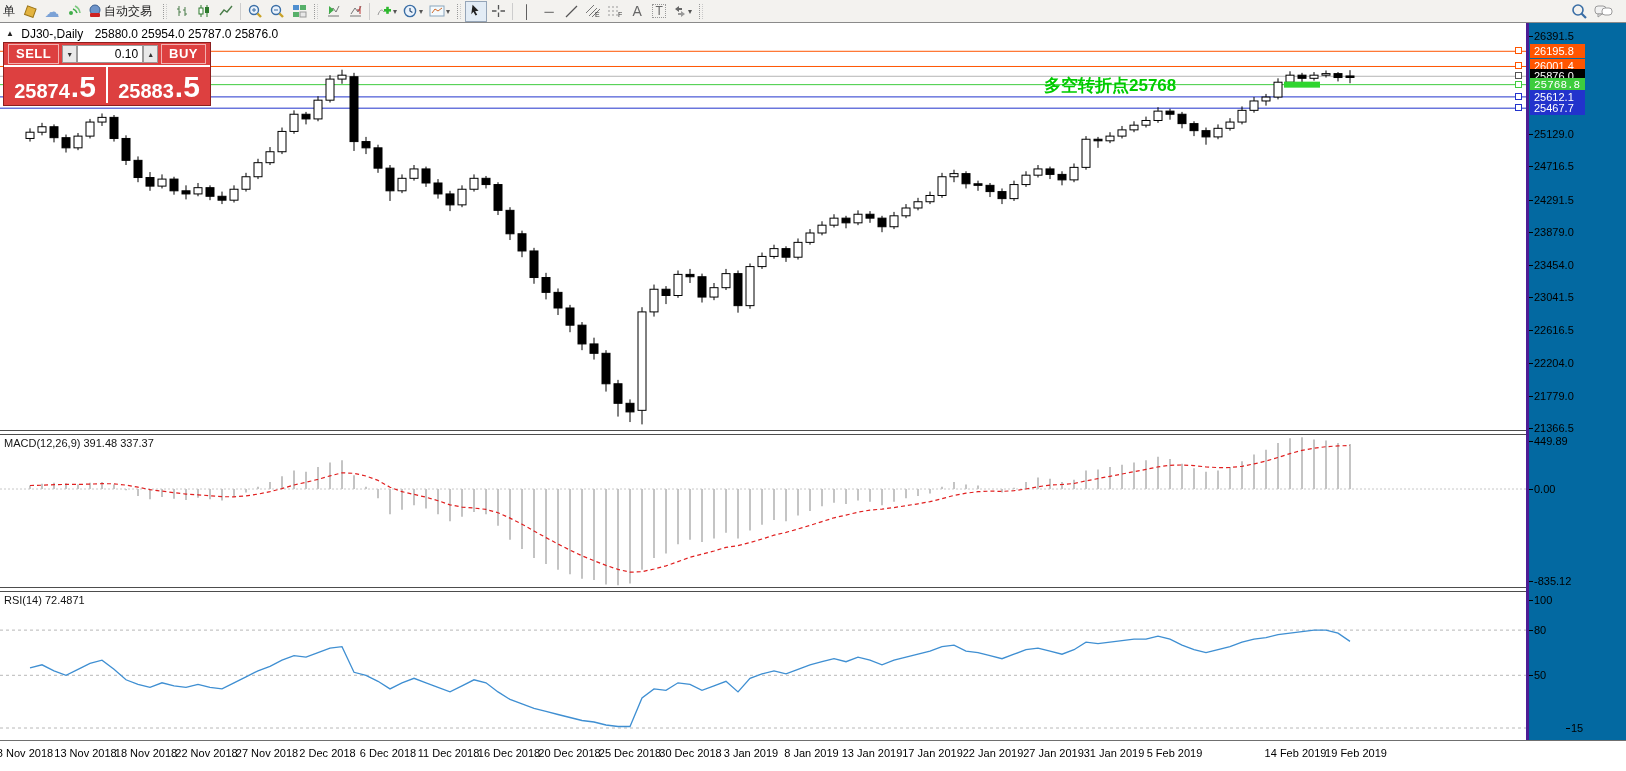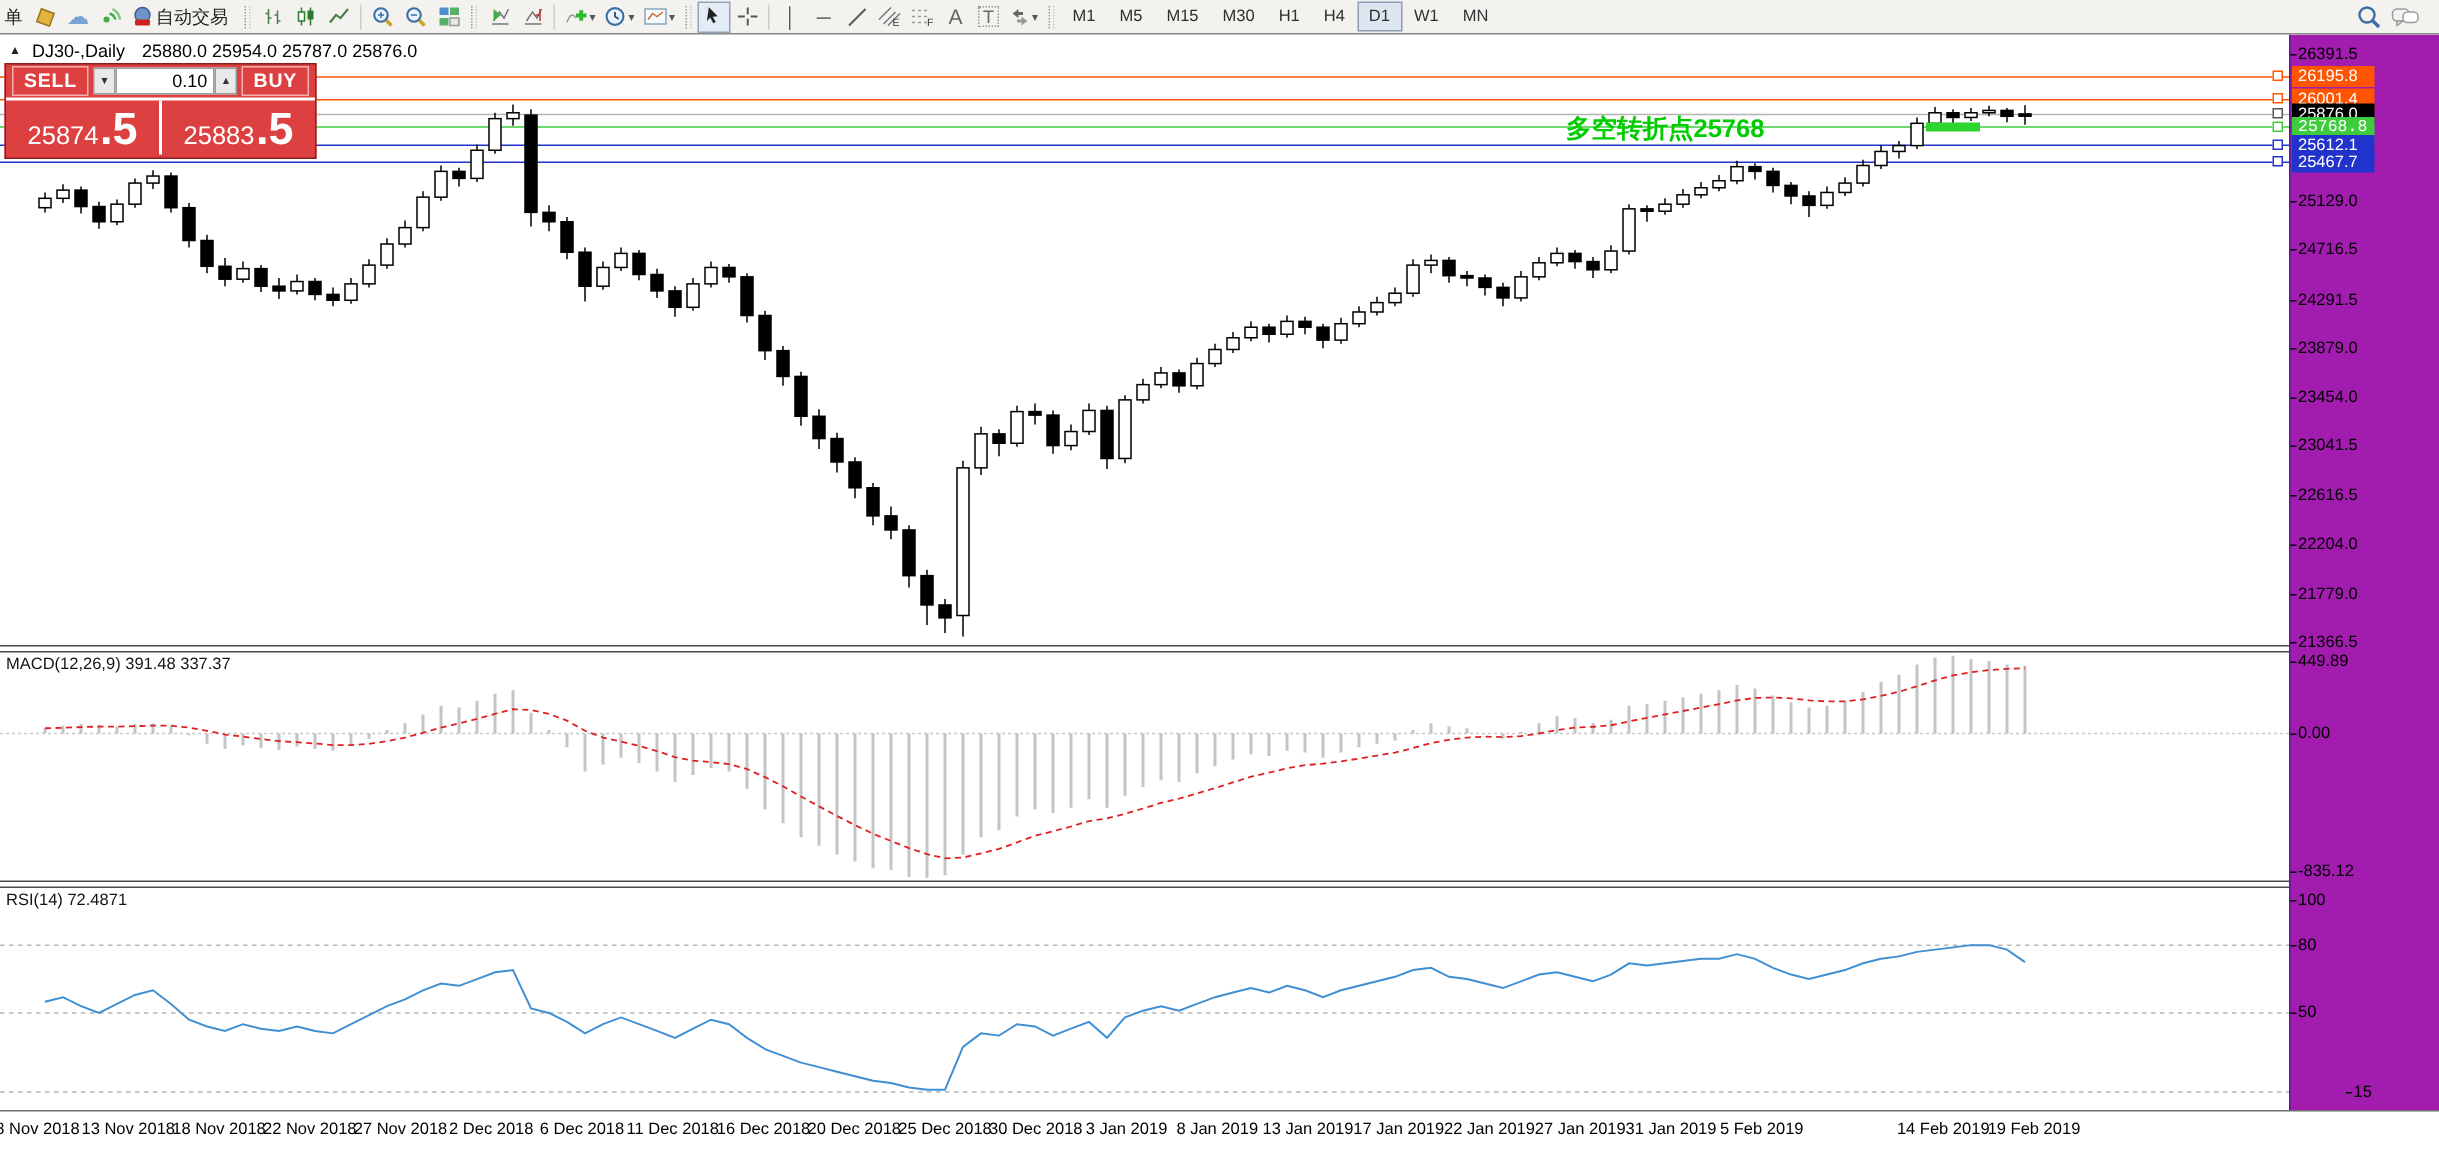--- a/index.html
+++ b/index.html
@@ -15,22 +15,22 @@
 .grip{width:4px;height:15px;margin:0 4px;border-left:1px dotted #9a9a9a;border-right:1px dotted #c9c9c9}
 .tsep{width:1px;height:17px;background:#cdcdcd;margin:0 3px}
 .dd{font-size:8px;color:#555;margin-left:1px}
 .tf{font-size:11px;color:#2e2e2e;padding:3px 7px;border:1px solid transparent}
 .tf.active{border:1px solid #8f9fb3;background:#dde6f0}
 .tb-right{margin-left:auto;display:flex;align-items:center;margin-right:8px}
 .glyph{font-size:13px;line-height:1}
 
 .chart{position:absolute;top:23px;left:0;width:1326px;height:748px;background:#fff}
 .plot{position:absolute;top:0;left:0;width:1526px;height:748px}
-.axis-col{position:absolute;top:0;left:1526px;width:100px;height:717px;background:#a21caf;
- border-left:1px solid #4c1d95}
+.axis-col{position:absolute;top:0;left:1526px;width:100px;height:717px;background:#0369a1;
+ border-left:3px solid #4c1d95}
 svg{display:block}
 .pane-sep{position:absolute;left:0;width:1626px;height:5px;background:#fff;
  border-top:1px solid #4d4d4d;border-bottom:1px solid #4d4d4d}
 .chart-title{position:absolute;left:6px;top:4px;font-size:12px;color:#000;z-index:20;white-space:nowrap}
 .chart-title .tri{font-size:8px;vertical-align:2px;margin-right:4px;color:#222}
 .ind-label{position:absolute;left:4px;font-size:11px;color:#141414;z-index:20;white-space:nowrap}
 .tick{position:absolute;left:0;width:100px;font-size:11px;color:#000;padding-left:5px;
  height:13px;line-height:13px;white-space:nowrap}
 .tick:before{content:"";position:absolute;left:0;top:6px;width:4px;height:1px;background:#000}
 .lvl{position:absolute;left:1px;font-size:11px;color:#fff;height:14px;line-height:14px;
@@ -46,21 +46,21 @@
 .pbtn{font-size:13px;font-weight:bold;letter-spacing:.5px;color:#fff;background:#dd4040;
  border:1px solid #f2b0b0;padding:2px 7px;line-height:14px}
 .vol{display:flex;align-items:center;margin:0 auto}
 .spin{width:15px;height:18px;background:#e9e9e9;border:1px solid #9a9a9a;font-size:7px;
  color:#333;display:flex;align-items:center;justify-content:center}
 .vinput{width:66px;height:18px;border:1px solid #9a9a9a;background:#fff;color:#000;
  font-size:12px;text-align:right;padding-right:4px;font-family:"Liberation Sans",sans-serif}
 .prow2{display:flex;height:36px}
 .phalf{flex:1;display:flex;align-items:flex-end;justify-content:center;padding-bottom:2px}
 .phalf.l{border-right:2px solid #fff}
-.psm{font-size:17px;font-weight:normal;line-height:20px}
+.psm{font-size:20px;font-weight:bold;line-height:20px}
 .pbig{font-size:30px;font-weight:bold;line-height:28px;margin-left:1px}
 </style>
 </head>
 <body>
 
 <div class="toolbar">
   <span class="tlabel">单</span>
   <div class="tbtn">
       <svg width="15" height="14">
         <rect x="3" y="3" width="9" height="9" transform="rotate(20 7 7)" fill="#e3b33f" stroke="#9a7418"></rect>
@@ -204,31 +204,20 @@
       <span class="glyph" style="color:#666;font-size:12px;border:1px dotted #999;padding:0 2px">T</span>
     </div>
   <div class="tbtn">
       <svg width="14" height="13">
         <path d="M2 4l4-3v2h3v2H6v2z" fill="#666"></path>
         <path d="M12 9 8 6v2H5v2h3v2z" fill="#999"></path>
       </svg>
       <span class="dd">▾</span>
     </div>
   <div class="grip"></div>
-  <div id="tf-box" style="display:flex;align-items:center">
-      <div class="tf">M1</div>
-      <div class="tf">M5</div>
-      <div class="tf">M15</div>
-      <div class="tf">M30</div>
-      <div class="tf">H1</div>
-      <div class="tf">H4</div>
-      <div class="tf active">D1</div>
-      <div class="tf">W1</div>
-      <div class="tf">MN</div>
-    </div>
   <div class="tb-right">
     <div class="tbtn">
         <svg width="17" height="16">
           <circle cx="7" cy="7" r="5" fill="none" stroke="#3a6ea5" stroke-width="1.6"></circle>
           <line x1="10.5" y1="10.5" x2="15" y2="15" stroke="#3a6ea5" stroke-width="2.2"></line>
         </svg>
       </div>
     <div class="tbtn">
         <svg width="19" height="15">
           <rect x="1" y="2" width="11" height="8" rx="3" fill="#f2f2f2" stroke="#9a9a9a"></rect>

